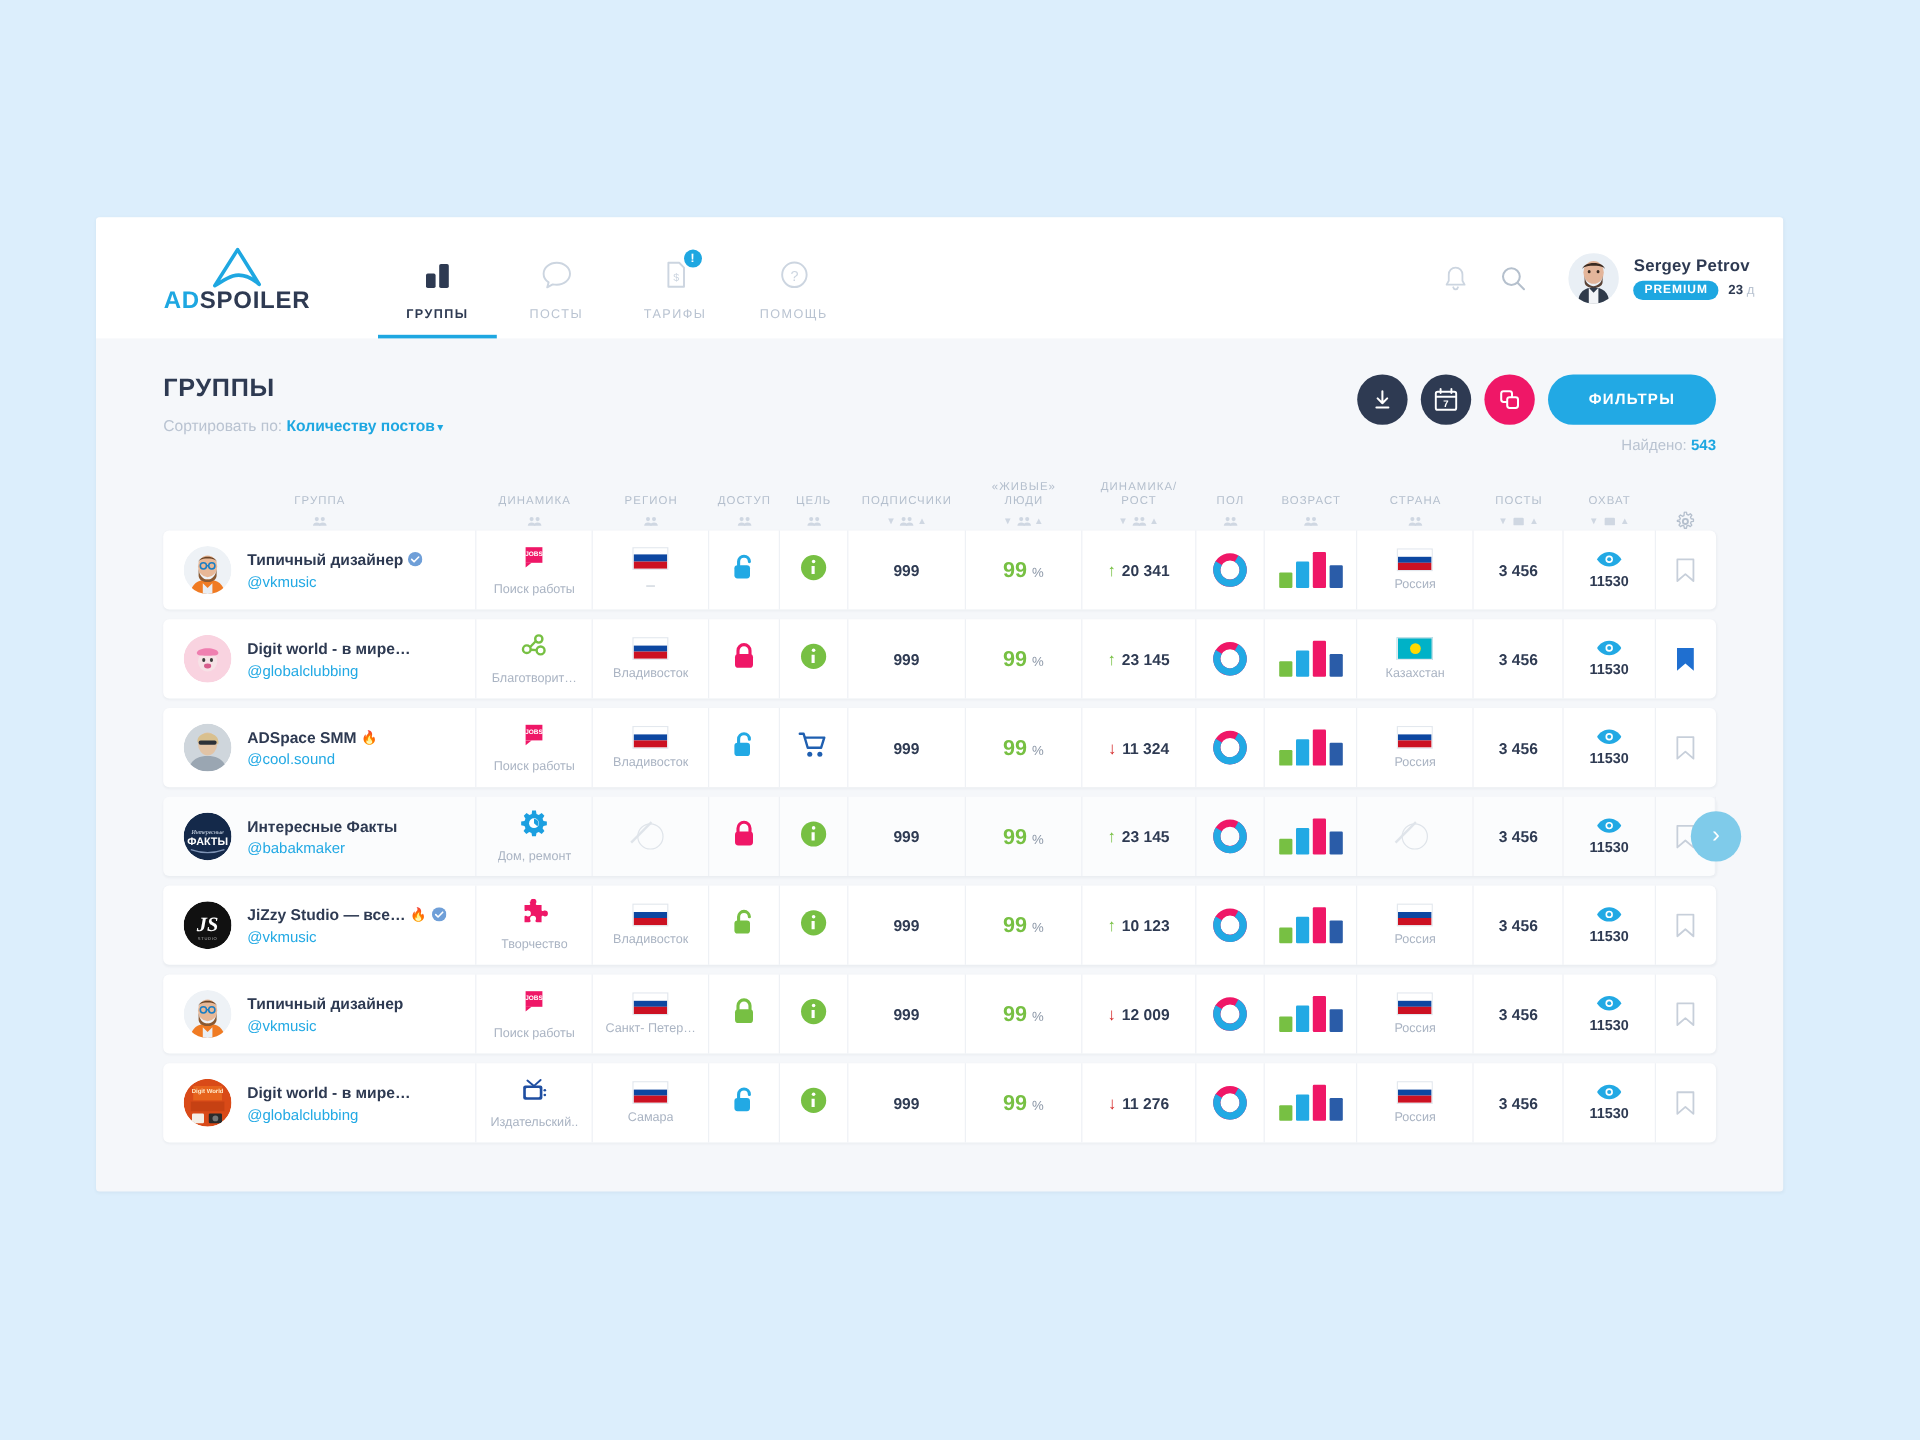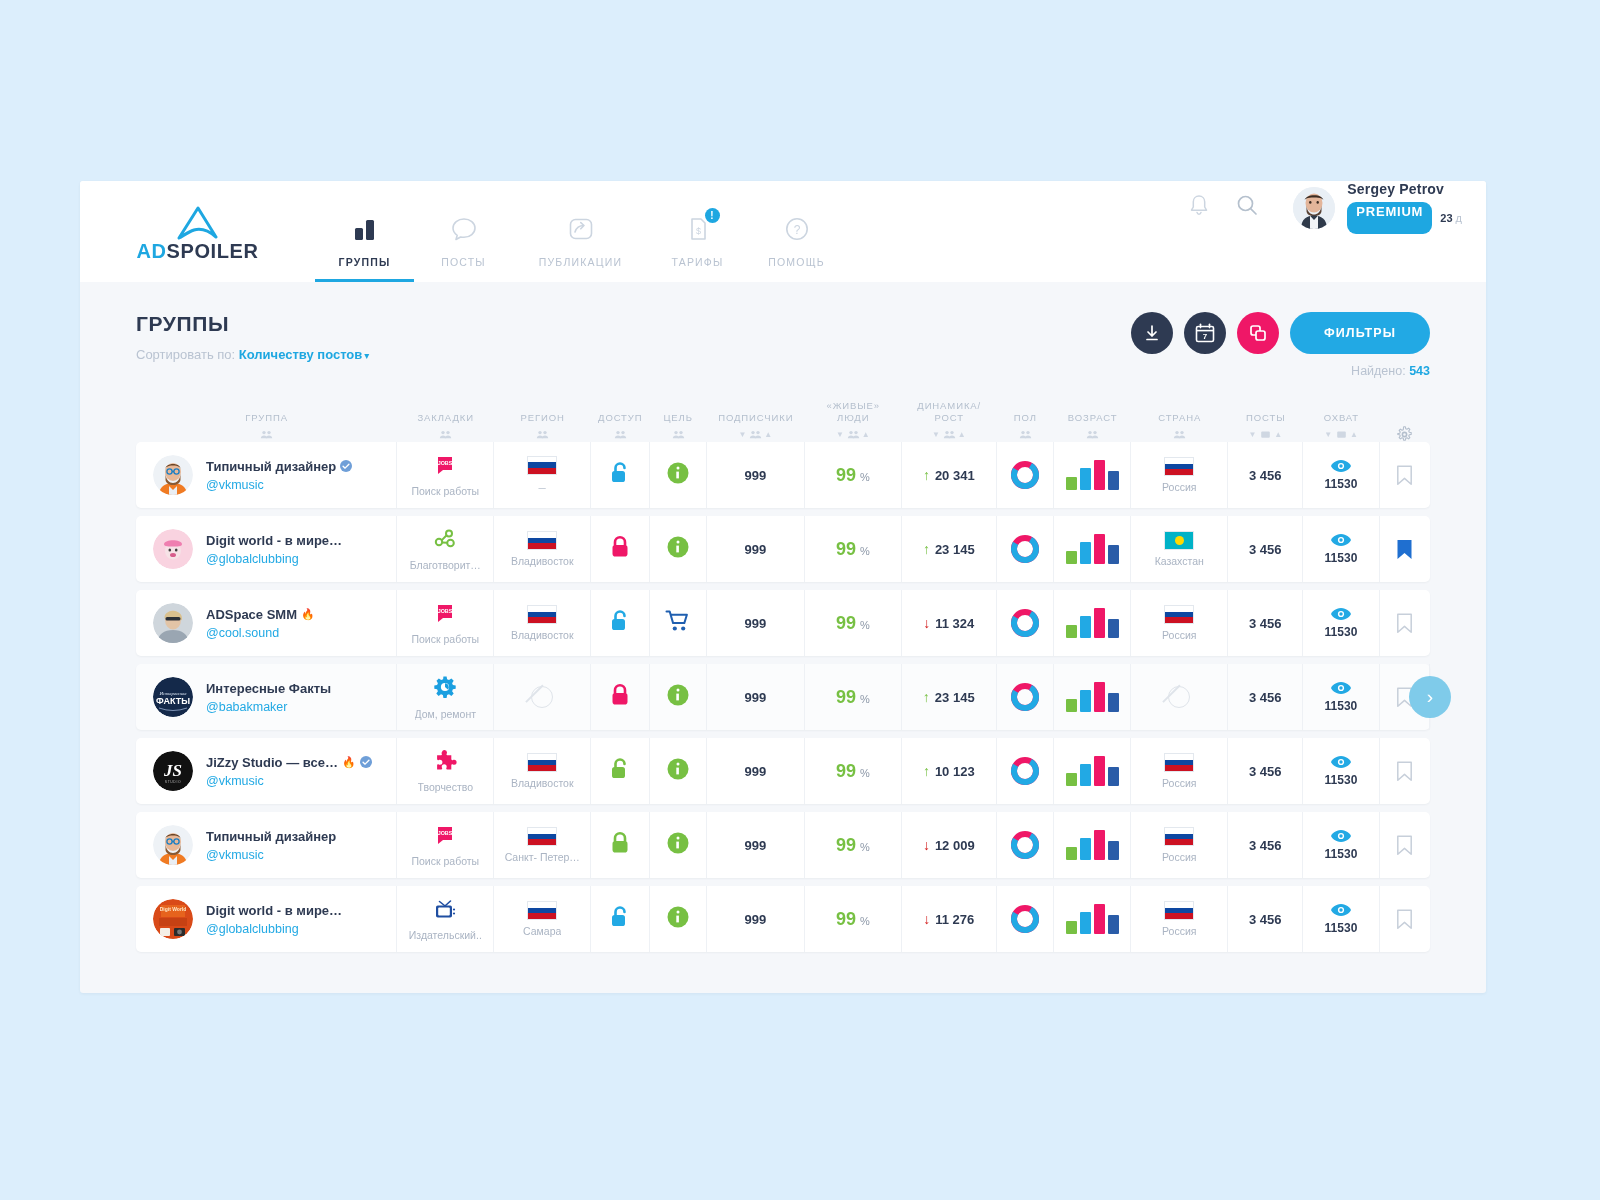--- a/index.html
+++ b/index.html
@@ -67,36 +67,36 @@
     background: #1ea7e1; color: #fff;
     font-size: 10px; font-weight: bold;
     display: flex; align-items: center; justify-content: center;
     line-height: 1;
   }
   .nav-w-pub { width: 135px; }
   .nav-w-zak { width: 110px; }
 
   .hdr-right {
     margin-left: auto;
-    display: flex; align-items: flex-start;
+    display: flex; align-items: center;
     padding-right: 24px; gap: 0;
   }
   .ic-btn { width: 48px; height: 48px; display: flex; align-items: center; justify-content: center; cursor: pointer; }
   .user { display: flex; align-items: center; margin-left: 22px; }
   .avatar-user {
     width: 42px; height: 42px; border-radius: 50%;
     overflow: hidden; background: #eef2f6; position: relative;
   }
   .user-meta { margin-left: 12px; }
   .user-name { font-size: 14px; font-weight: bold; color: #2e3a52; letter-spacing: .2px; }
   .user-sub { display: flex; align-items: center; margin-top: 5px; }
   .prem {
     background: #1ea7e1; color: #fff;
-    font-size: 13px; font-weight: bold; letter-spacing: .8px;
-    padding: 3px 9px 16px 9px; border-radius: 9px; line-height: 1;
+    font-size: 10px; font-weight: bold; letter-spacing: .8px;
+    padding: 3px 9px 3px 9px; border-radius: 9px; line-height: 1;
   }
   .days { font-size: 11px; color: #2e3a52; font-weight: bold; margin-left: 8px; }
   .days em { font-style: normal; color: #b9c3d1; font-weight: normal; }
 
   
   .page { padding: 0 56px; position: relative; }
   .ptop { display: flex; align-items: flex-start; padding-top: 30px; }
   .ptitle { font-size: 21px; font-weight: bold; color: #2e3a52; letter-spacing: .6px; }
   .psort { margin-top: 11px; font-size: 13px; color: #b9c3d1; }
   .psort b { color: #1ea7e1; font-weight: bold; cursor: pointer; }
@@ -241,29 +241,20 @@
 
       <div class="nav-item">
         <div class="nav-ico">
           <svg width="26" height="26" viewBox="0 0 26 26">
             <path d="M13 3 C6.9 3 2 7.1 2 12.1 C2 15 3.6 17.6 6.2 19.3 L5 23.5 L9.6 21 C10.7 21.2 11.8 21.3 13 21.3 C19.1 21.3 24 17.2 24 12.1 C24 7.1 19.1 3 13 3 Z" fill="none" stroke="#ccd5e0" stroke-width="1.6" stroke-linejoin="round"></path>
           </svg>
         </div>
         <div class="nav-lbl">ПОСТЫ</div>
       </div>
 
-      <div class="nav-item nav-w-pub">
-        <div class="nav-ico">
-          <svg width="26" height="26" viewBox="0 0 26 26">
-            <rect x="2.5" y="3.5" width="21" height="19" rx="5" fill="none" stroke="#ccd5e0" stroke-width="1.6"></rect>
-            <path d="M7 16 C8.5 11 12.5 9.5 16 9.5 M16 9.5 L12.8 6.6 M16 9.5 L12.8 12.8" fill="none" stroke="#ccd5e0" stroke-width="1.6" stroke-linecap="round" stroke-linejoin="round"></path>
-          </svg>
-        </div>
-        <div class="nav-lbl">ПУБЛИКАЦИИ</div>
-      </div>
 
       <div class="nav-item">
         <div class="nav-ico">
           <svg width="26" height="26" viewBox="0 0 26 26">
             <path d="M7 3 H16 L20 7 V23 H7 Z" fill="none" stroke="#ccd5e0" stroke-width="1.6" stroke-linejoin="round"></path>
             <text x="13.5" y="18" font-size="9" fill="#ccd5e0" text-anchor="middle" font-family="Liberation Sans, sans-serif">$</text>
           </svg>
           <div class="nav-badge">!</div>
         </div>
         <div class="nav-lbl">ТАРИФЫ</div>
@@ -371,21 +362,21 @@
               <svg width="13" height="9" viewBox="0 0 13 9">
                 <circle cx="4" cy="2.6" r="1.7" fill="#cfd7e2"></circle>
                 <circle cx="9" cy="2.6" r="1.7" fill="#cfd7e2"></circle>
                 <path d="M.8 8.2c0-1.8 1.4-2.8 3.2-2.8s3.2 1 3.2 2.8z" fill="#cfd7e2"></path>
                 <path d="M5.8 8.2c0-1.8 1.4-2.8 3.2-2.8s3.2 1 3.2 2.8z" fill="#cfd7e2"></path>
               </svg>
             </div>
           </div>
           <div class="th" style="width: 98px;">
             <div>
-              <div>ЗАКЛАДКИ</div>
+              <div>ДИНАМИКА</div>
             </div>
             <div class="th-sub">
               <svg width="13" height="9" viewBox="0 0 13 9">
                 <circle cx="4" cy="2.6" r="1.7" fill="#cfd7e2"></circle>
                 <circle cx="9" cy="2.6" r="1.7" fill="#cfd7e2"></circle>
                 <path d="M.8 8.2c0-1.8 1.4-2.8 3.2-2.8s3.2 1 3.2 2.8z" fill="#cfd7e2"></path>
                 <path d="M5.8 8.2c0-1.8 1.4-2.8 3.2-2.8s3.2 1 3.2 2.8z" fill="#cfd7e2"></path>
               </svg>
             </div>
           </div>

